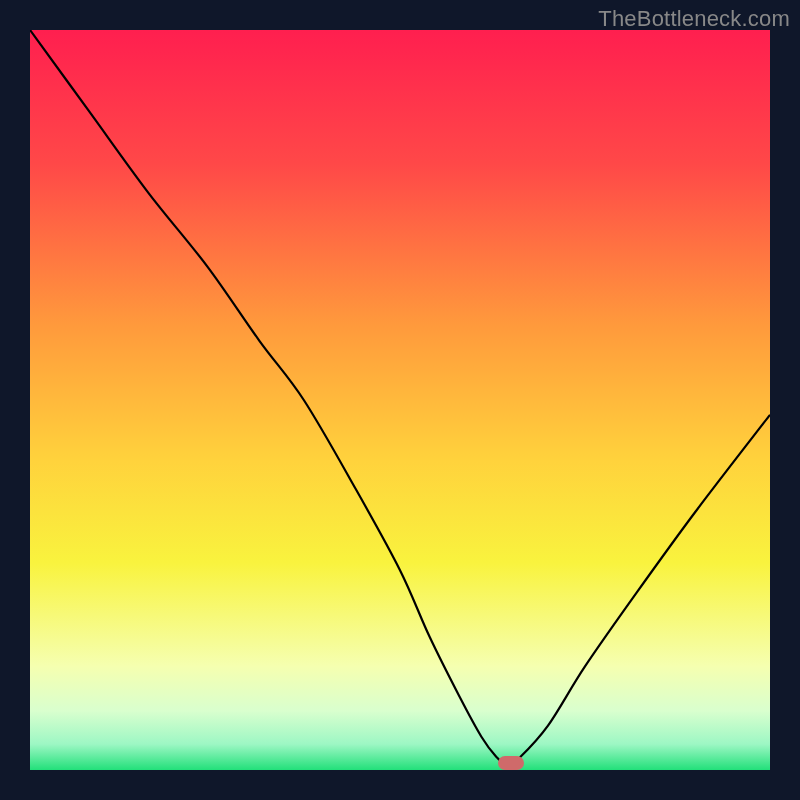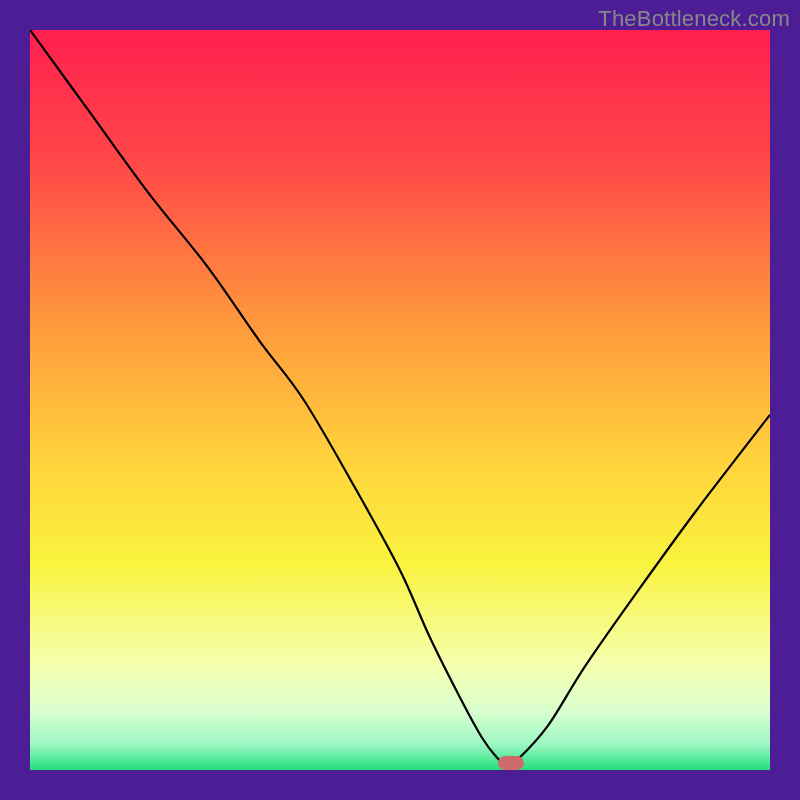--- a/index.html
+++ b/index.html
@@ -8,21 +8,21 @@
     width: 800px;
     height: 800px;
     background: #000;
     overflow: hidden;
     font-family: Arial, Helvetica, sans-serif;
   }
   .outer {
     position: relative;
     width: 800px;
     height: 800px;
-    background: #4c1d95;
+    background: #0f172a;
   }
   .watermark {
     position: absolute;
     top: 6px;
     right: 10px;
     color: #888;
     font-size: 22px;
     font-weight: 500;
     letter-spacing: 0.2px;
     z-index: 5;

